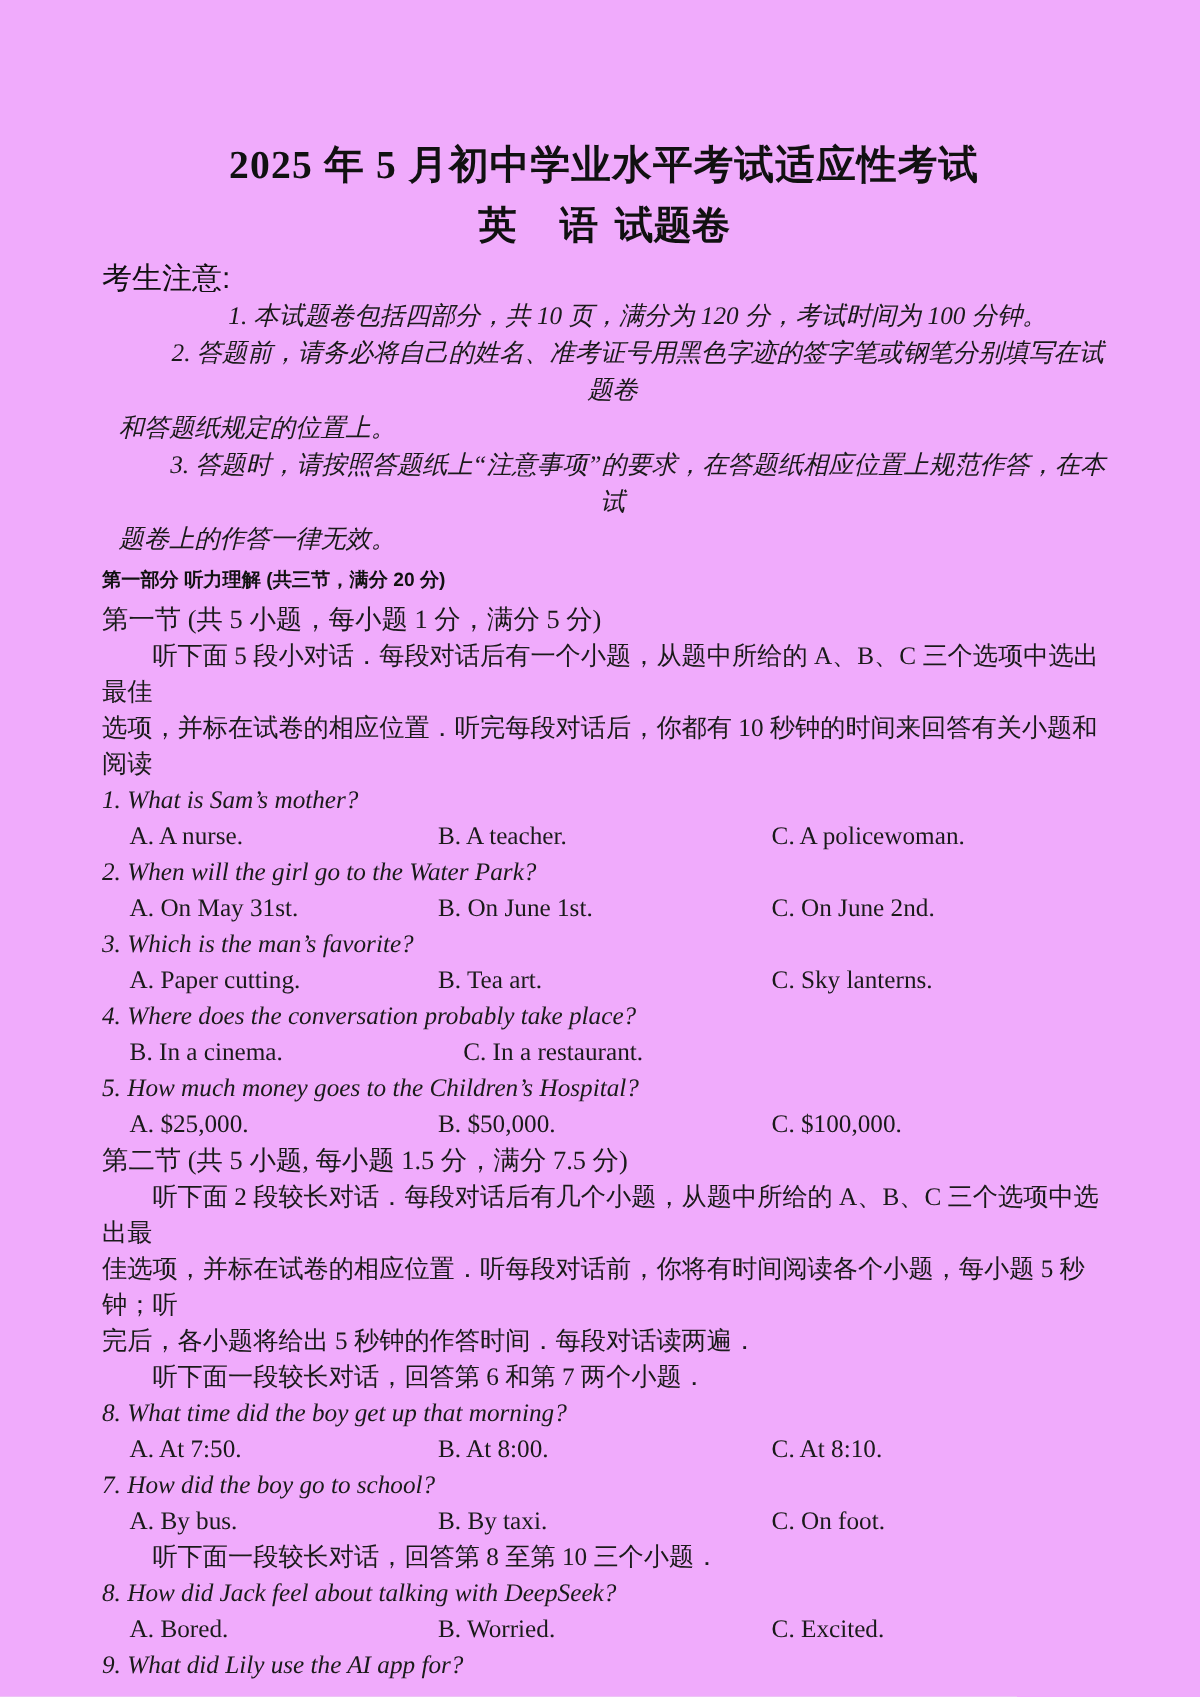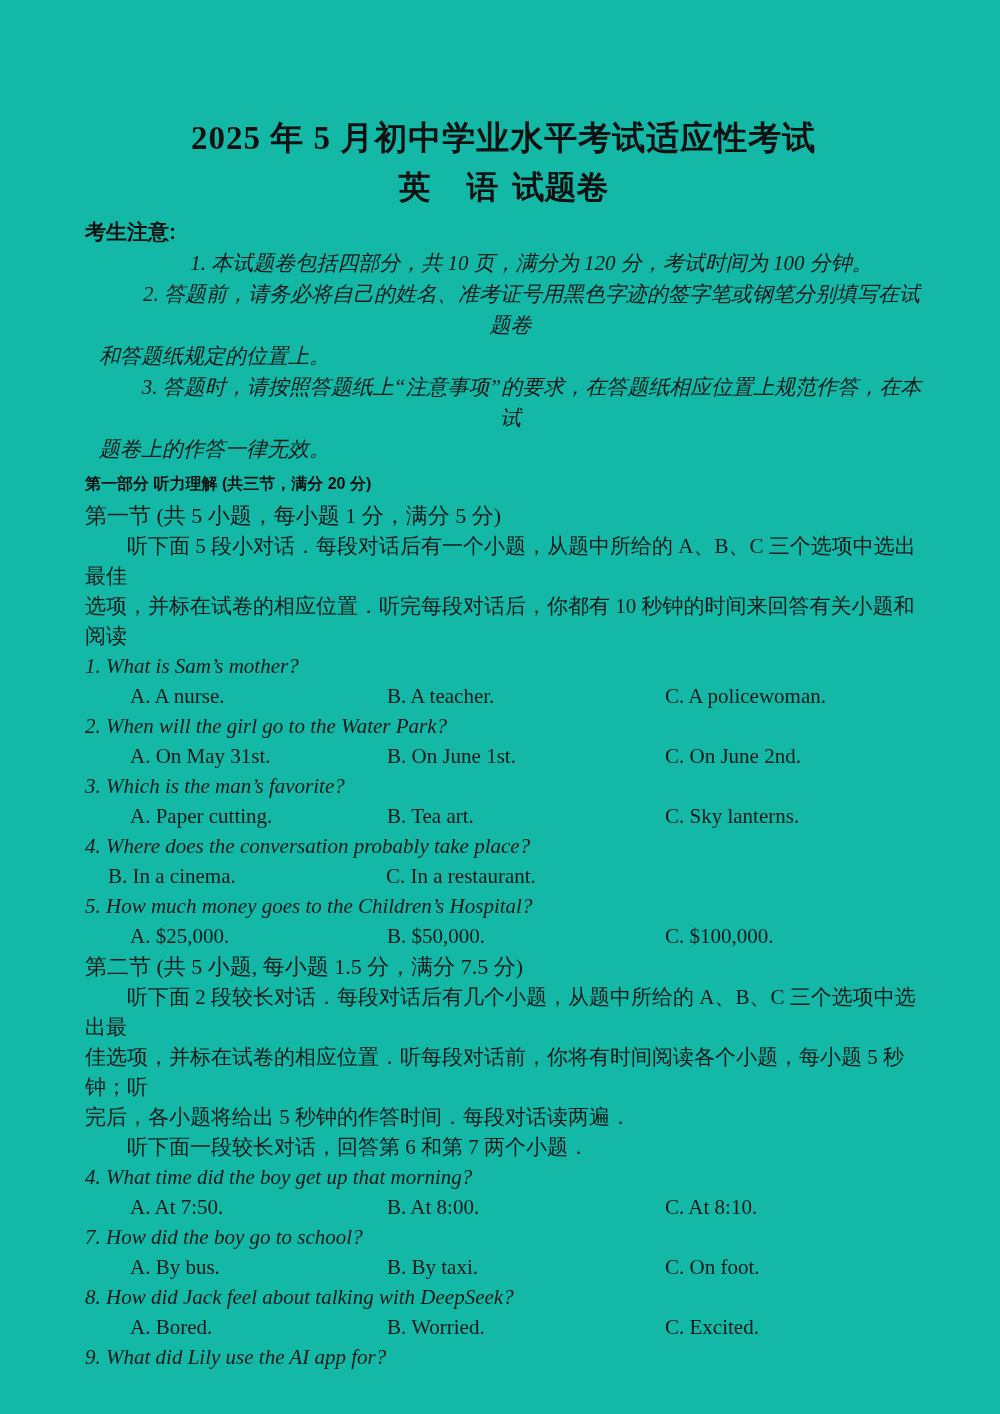--- a/index.html
+++ b/index.html
@@ -6,21 +6,21 @@
     margin: 0;
     padding: 0;
     background: #e9e9e9;
   }
   .page {
     position: relative;
     box-sizing: border-box;
     width: 1000px;
     height: 1414px;
     margin: 0 auto;
-    background: #14b8a6;
+    background: #f0abfc;
     color: #1a1a1a;
     font-family: "Liberation Serif", "DejaVu Serif", serif;
     font-size: 21px;
     line-height: 30px;
     padding: 116px 78px 50px 85px;
     display: flex;
     flex-direction: column;
     overflow: hidden;
   }
   
@@ -40,22 +40,22 @@
     line-height: 46px;
     margin: 0 0 6px 0;
     color: #111;
     display: flex;
     justify-content: center;
   }
   .title2 .subject { letter-spacing: 14px; }
   
   .notice-heading {
     font-family: "Liberation Sans", "DejaVu Sans", sans-serif;
-    font-weight: bold;
-    font-size: 21px;
+    font-weight: normal;
+    font-size: 25px;
     line-height: 32px;
     color: #111;
   }
   .note-line {
     font-style: italic;
     line-height: 31px;
     padding-left: 14px;
   }
   .note-first { text-indent: 2em; text-align: center; }
   
@@ -74,21 +74,21 @@
   
   .instr-line { line-height: 30px; }
   .indent2 { text-indent: 2em; }
   
   .q-text { line-height: 30px; font-style: italic; }
   .q-options {
     display: flex;
     padding-left: 23px;
     line-height: 30px;
   }
-  .opt-a { width: 257px; flex: 0 0 auto; margin-left: 22px; }
+  .opt-a { width: 257px; flex: 0 0 auto; }
   .opt-b { width: 278px; flex: 0 0 auto; }
   .opt-c { flex: 1; }
 </style>
 </head>
 <body>
 
 <div class="page">
 
   <div class="title1">2025 年 5 月初中学业水平考试适应性考试</div>
   <div class="title2">
@@ -143,34 +143,35 @@
     <span class="opt-c">C. $100,000.</span>
   </div>
 
   <div class="sec-heading">第二节  (共 5 小题, 每小题 1.5 分，满分 7.5 分)</div>
   <div class="instr-line indent2">听下面 2 段较长对话．每段对话后有几个小题，从题中所给的 A、B、C 三个选项中选出最</div>
   <div class="instr-line">佳选项，并标在试卷的相应位置．听每段对话前，你将有时间阅读各个小题，每小题 5 秒钟；听</div>
   <div class="instr-line">完后，各小题将给出 5 秒钟的作答时间．每段对话读两遍．</div>
 
   <div class="instr-line indent2">听下面一段较长对话，回答第 6 和第 7 两个小题．</div>
 
-  <div class="q-text">4. What time did the boy get up that morning?</div>
+  <div class="q-text">8. What time did the boy get up that morning?</div>
   <div class="q-options">
     <span class="opt-a">A. At 7:50.</span>
     <span class="opt-b">B. At 8:00.</span>
     <span class="opt-c">C. At 8:10.</span>
   </div>
 
   <div class="q-text">7. How did the boy go to school?</div>
   <div class="q-options">
     <span class="opt-a">A. By bus.</span>
     <span class="opt-b">B. By taxi.</span>
     <span class="opt-c">C. On foot.</span>
   </div>
 
+  <div class="instr-line indent2">听下面一段较长对话，回答第 8 至第 10 三个小题．</div>
 
   <div class="q-text">8. How did Jack feel about talking with DeepSeek?</div>
   <div class="q-options">
     <span class="opt-a">A. Bored.</span>
     <span class="opt-b">B. Worried.</span>
     <span class="opt-c">C. Excited.</span>
   </div>
 
   <div class="q-text">9. What did Lily use the AI app for?</div>
 

